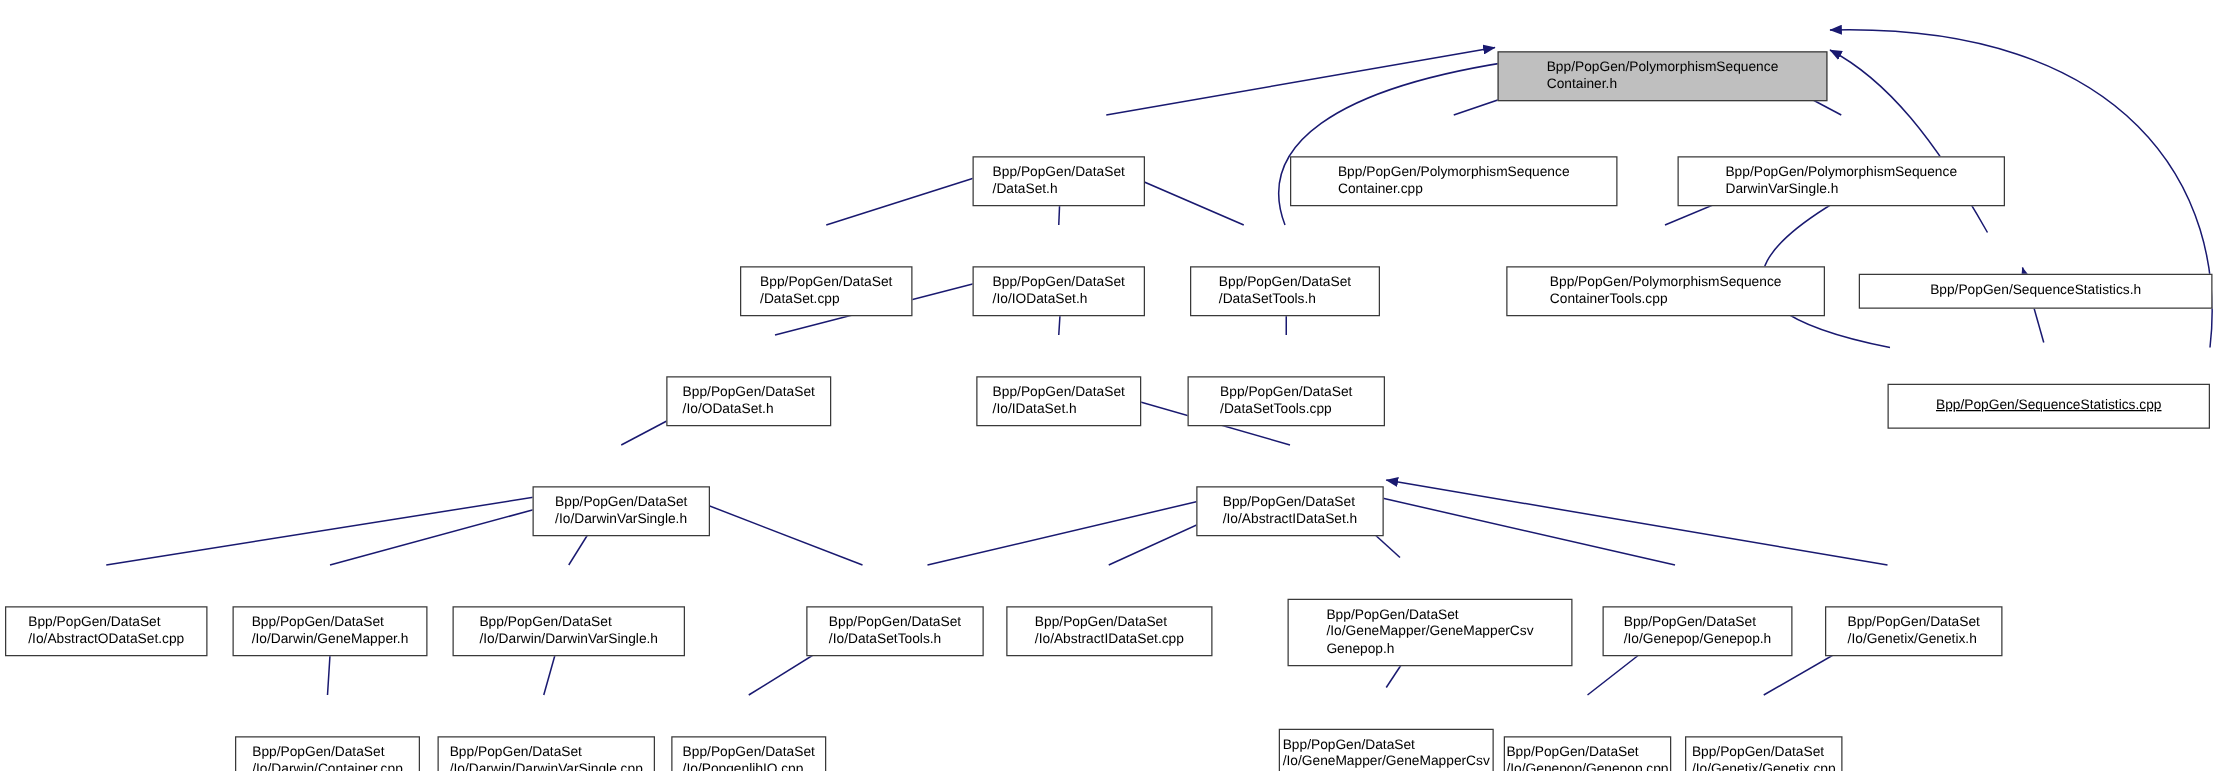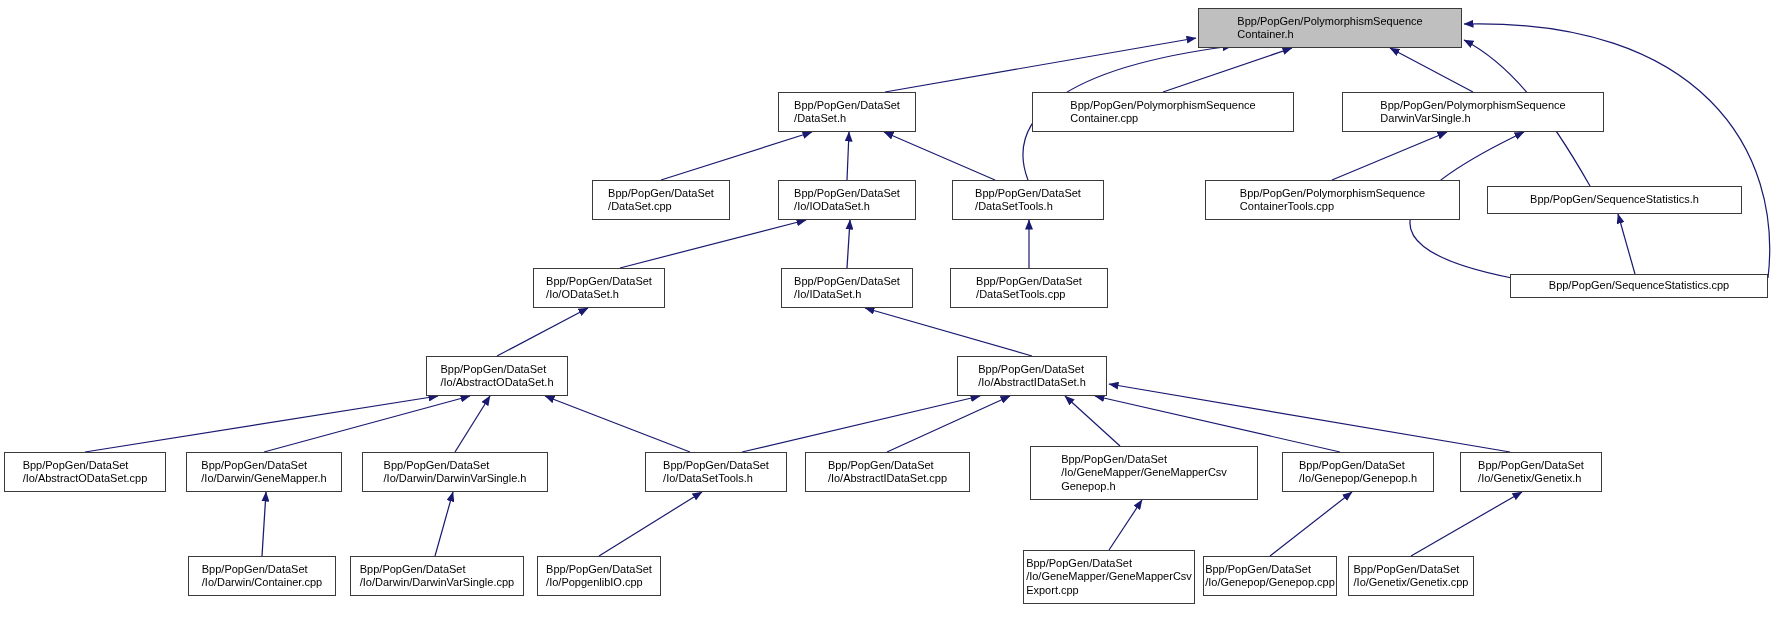--- a/index.html
+++ b/index.html
@@ -12,20 +12,21 @@
   }
   #edge-layer{position:absolute;left:0;top:0;width:1786px;height:617px;pointer-events:none;}
   .node{
     position:absolute;
     box-sizing:border-box;
     border:1px solid #3a3a3a;
     background:#ffffff;
     display:flex;align-items:center;justify-content:center;
     font-size:11px;line-height:13.5px;color:#000000;
     cursor:pointer;
+    margin-top:33px;
   }
   .node.root{background:#bfbfbf;cursor:default;}
   .label{display:inline-block;text-align:left;}
   .ln{white-space:nowrap;}
   .ln.last{text-align:left;}
 </style>
 </head>
 <body>
 
 <div id="canvas">
@@ -112,21 +113,21 @@
           <div class="ln">Bpp/PopGen/DataSet</div>
           <div class="ln last">/DataSetTools.h</div>
         </div>
       </div>
       <div class="node" style="left: 1205px; top: 180px; width: 255px; height: 40px;">
         <div class="label">
           <div class="ln">Bpp/PopGen/PolymorphismSequence</div>
           <div class="ln last">ContainerTools.cpp</div>
         </div>
       </div>
-      <div class="node" style="left: 1487px; top: 186px; width: 255px; height: 28px;">
+      <div class="node" style="left: 1487px; top: 186px; width: 283px; height: 28px;">
         <div class="label">
           <div class="ln last">Bpp/PopGen/SequenceStatistics.h</div>
         </div>
       </div>
       <div class="node" style="left: 533px; top: 268px; width: 132px; height: 40px;">
         <div class="label">
           <div class="ln">Bpp/PopGen/DataSet</div>
           <div class="ln last">/Io/ODataSet.h</div>
         </div>
       </div>
@@ -135,29 +136,29 @@
           <div class="ln">Bpp/PopGen/DataSet</div>
           <div class="ln last">/Io/IDataSet.h</div>
         </div>
       </div>
       <div class="node" style="left: 950px; top: 268px; width: 158px; height: 40px;">
         <div class="label">
           <div class="ln">Bpp/PopGen/DataSet</div>
           <div class="ln last">/DataSetTools.cpp</div>
         </div>
       </div>
-      <div class="node" style="left: 1510px; top: 274px; width: 258px; height: 24px;">
+      <div class="node" style="left: 1510px; top: 274px; width: 258px; height: 36px; text-decoration: underline;">
         <div class="label">
           <div class="ln last">Bpp/PopGen/SequenceStatistics.cpp</div>
         </div>
       </div>
       <div class="node" style="left: 426px; top: 356px; width: 142px; height: 40px;">
         <div class="label">
           <div class="ln">Bpp/PopGen/DataSet</div>
-          <div class="ln last">/Io/AbstractODataSet.h</div>
+          <div class="ln last">/Io/DarwinVarSingle.h</div>
         </div>
       </div>
       <div class="node" style="left: 957px; top: 356px; width: 150px; height: 40px;">
         <div class="label">
           <div class="ln">Bpp/PopGen/DataSet</div>
           <div class="ln last">/Io/AbstractIDataSet.h</div>
         </div>
       </div>
       <div class="node" style="left: 4px; top: 452px; width: 162px; height: 40px;">
         <div class="label">

